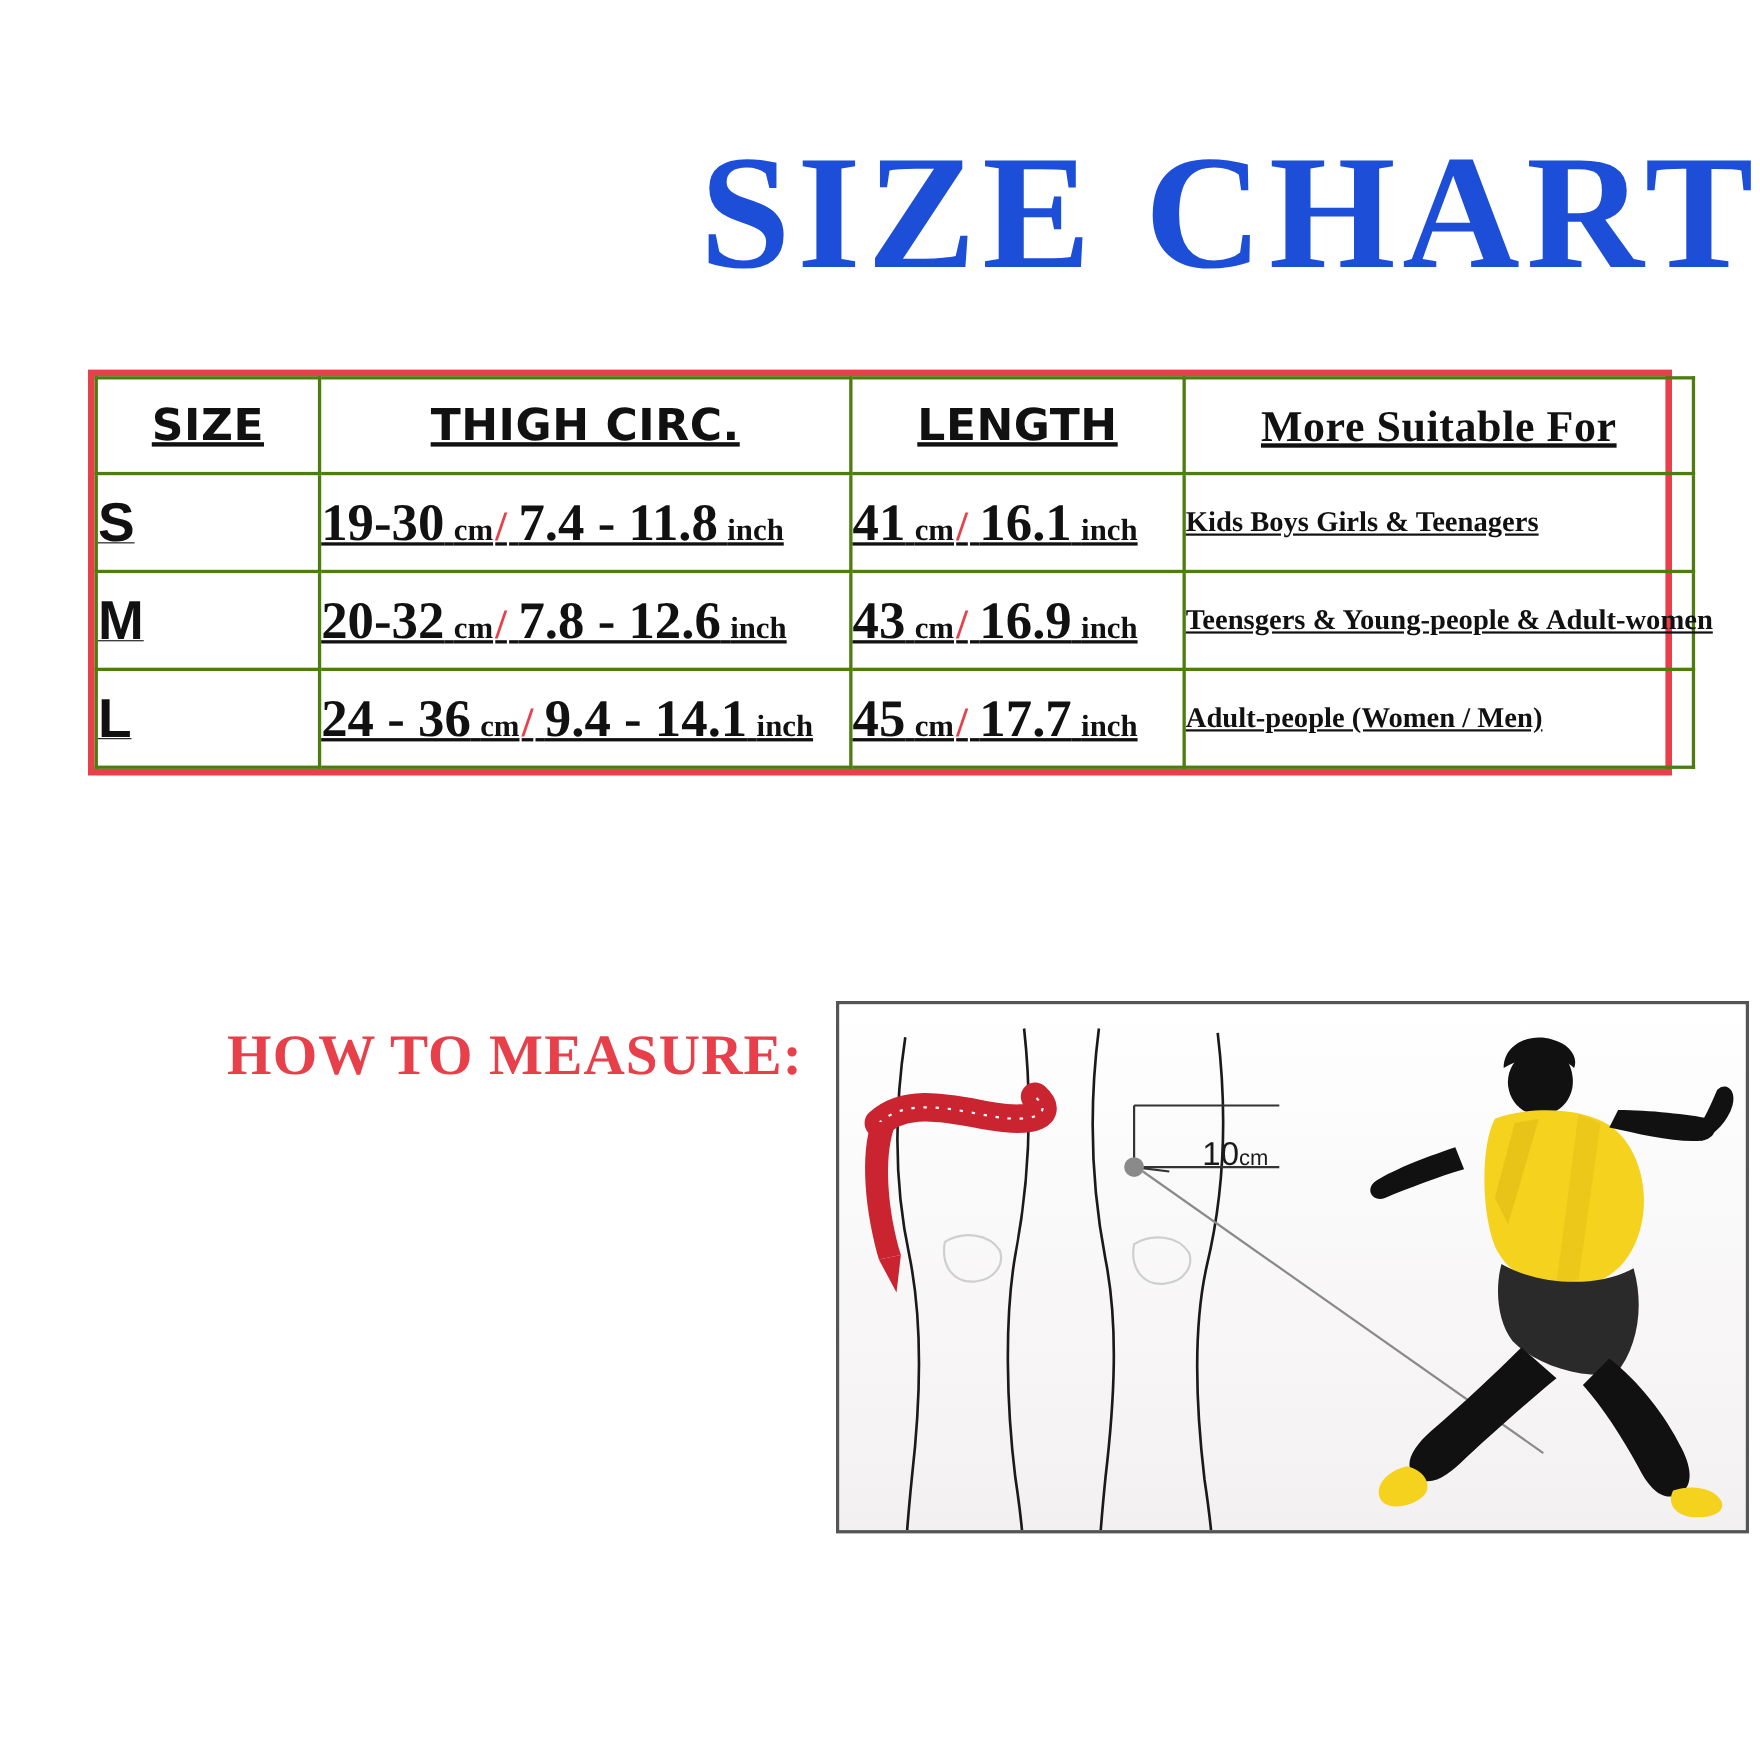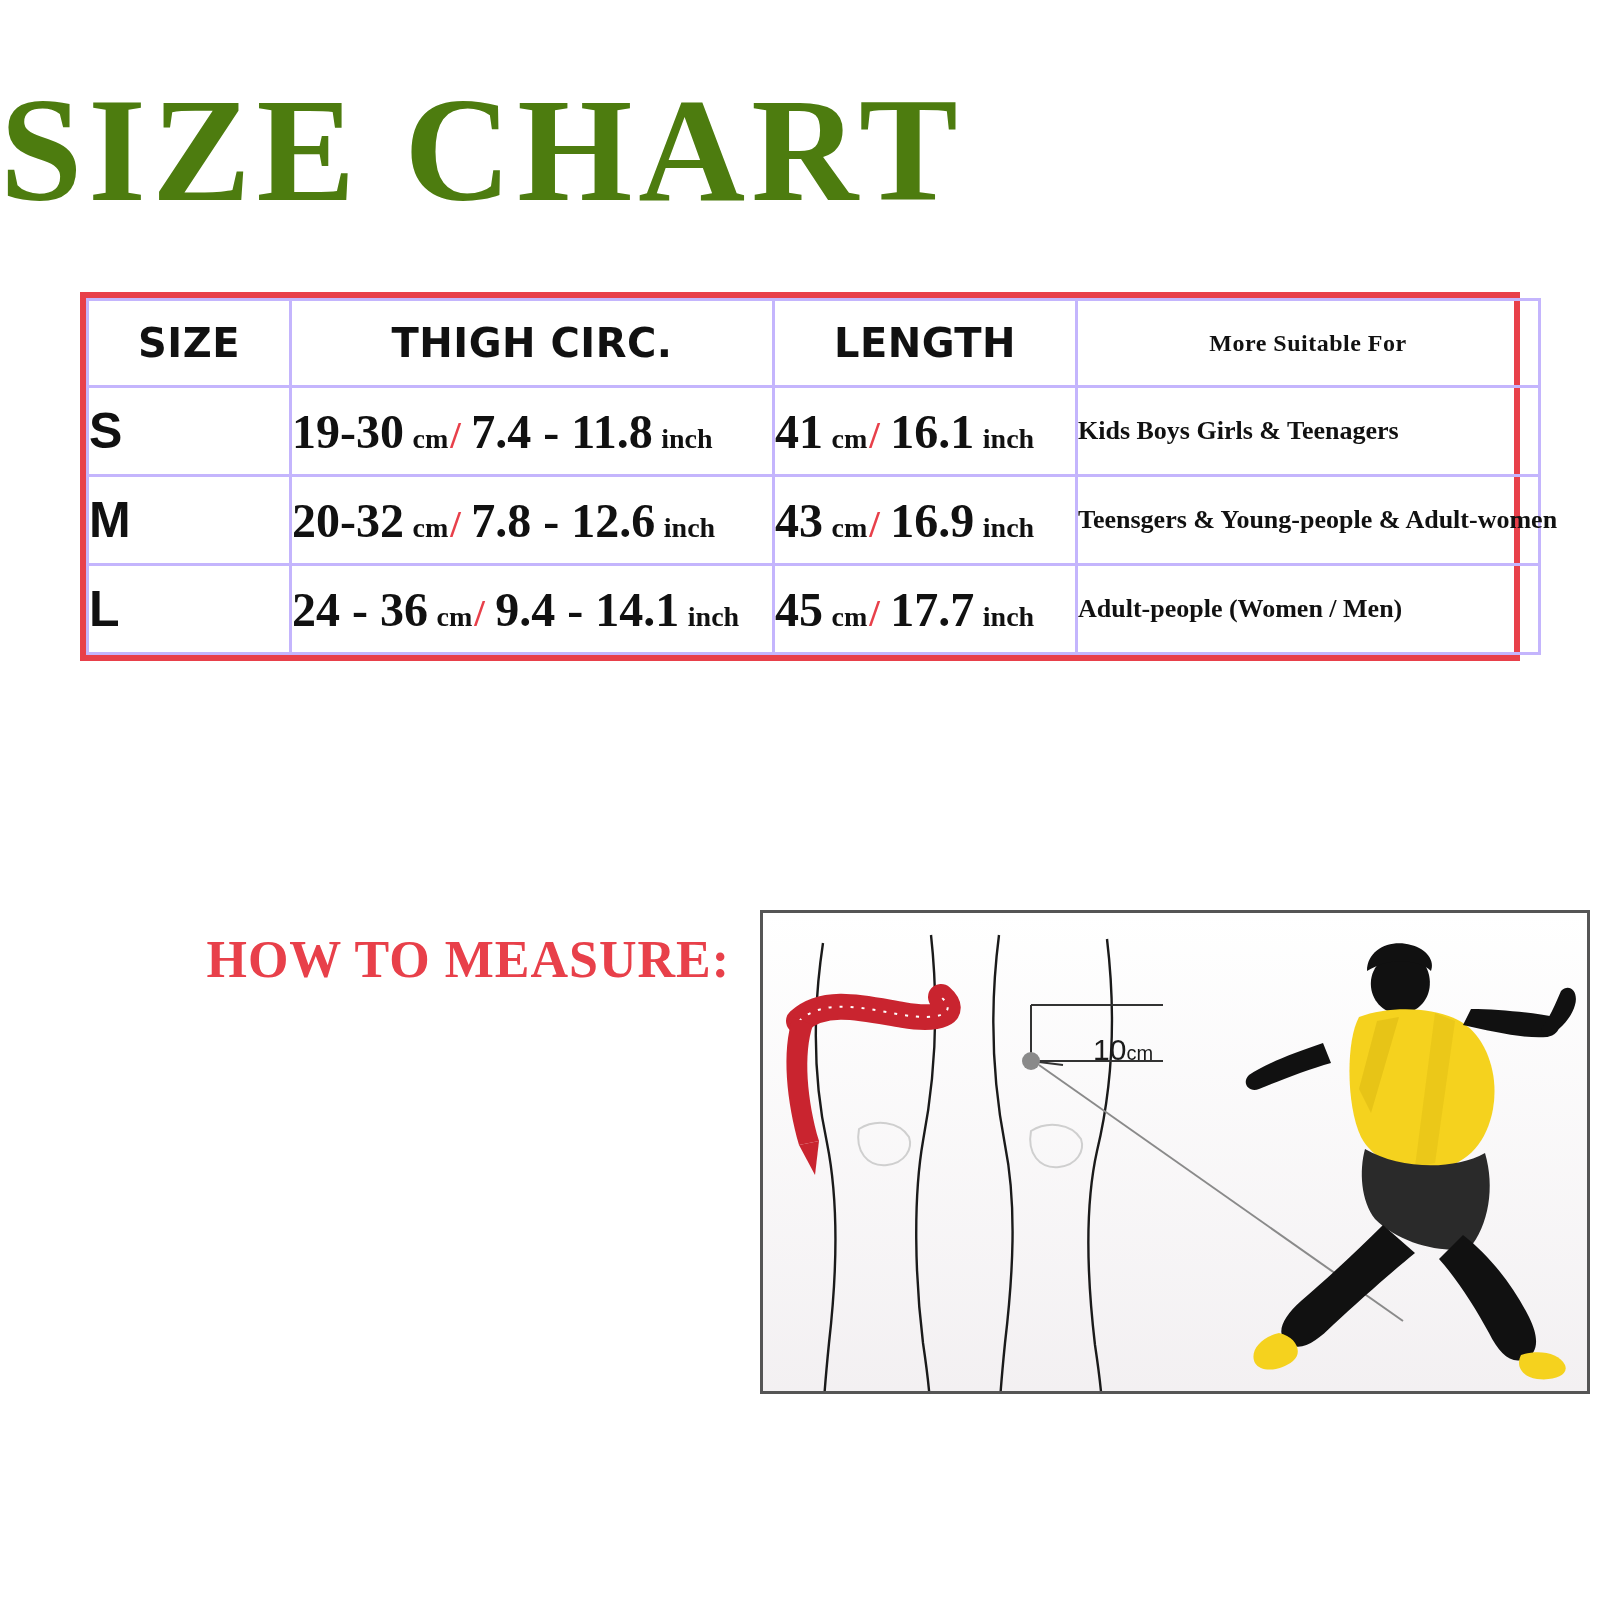--- a/index.html
+++ b/index.html
@@ -11,64 +11,65 @@
     width: 1600px;
     height: 1600px;
     font-family: "Liberation Sans", sans-serif;
     color: #111111;
     position: relative;
     overflow: hidden;
   }
 
   
   .title {
-    text-align: left;
-    color: #4d7c0f;
+    text-align: right;
+    color: #1d4ed8;
     font-family: "Liberation Serif", serif;
     font-weight: bold;
     font-size: 148px;
     letter-spacing: 6px;
     line-height: 1;
-    margin-top: 76px;
+    margin-top: 120px;
     white-space: nowrap;
   }
 
   
   .table-wrap {
     margin: 68px auto 0 auto;
     width: 1440px;
     border: 6px solid #e8404a;
     box-sizing: border-box;
   }
   table.size-table {
     width: 100%;
     border-collapse: collapse;
     table-layout: fixed;
   }
   table.size-table td, table.size-table th {
-    border: 3px solid #c4b5fd;
+    border: 3px solid #4d7c0f;
     vertical-align: middle;
     padding: 0;
+    text-decoration: underline;
   }
   .col-size { width: 200px; }
   .col-thigh { width: 480px; }
   .col-length { width: 300px; }
   .col-suit { width: 460px; }
 
   .hdr {
     height: 84px;
     font-family: "DejaVu Sans", sans-serif;
     font-weight: bold;
     font-size: 40px;
     letter-spacing: 0.5px;
     color: #111;
   }
   .hdr.small {
     font-family: "Liberation Serif", serif;
-    font-size: 24px;
+    font-size: 40px;
     font-weight: bold;
   }
   .row-cell {
     height: 86px;
   }
   .size-letter {
     font-family: "Liberation Sans", sans-serif;
     font-weight: bold;
     font-size: 50px;
   }

